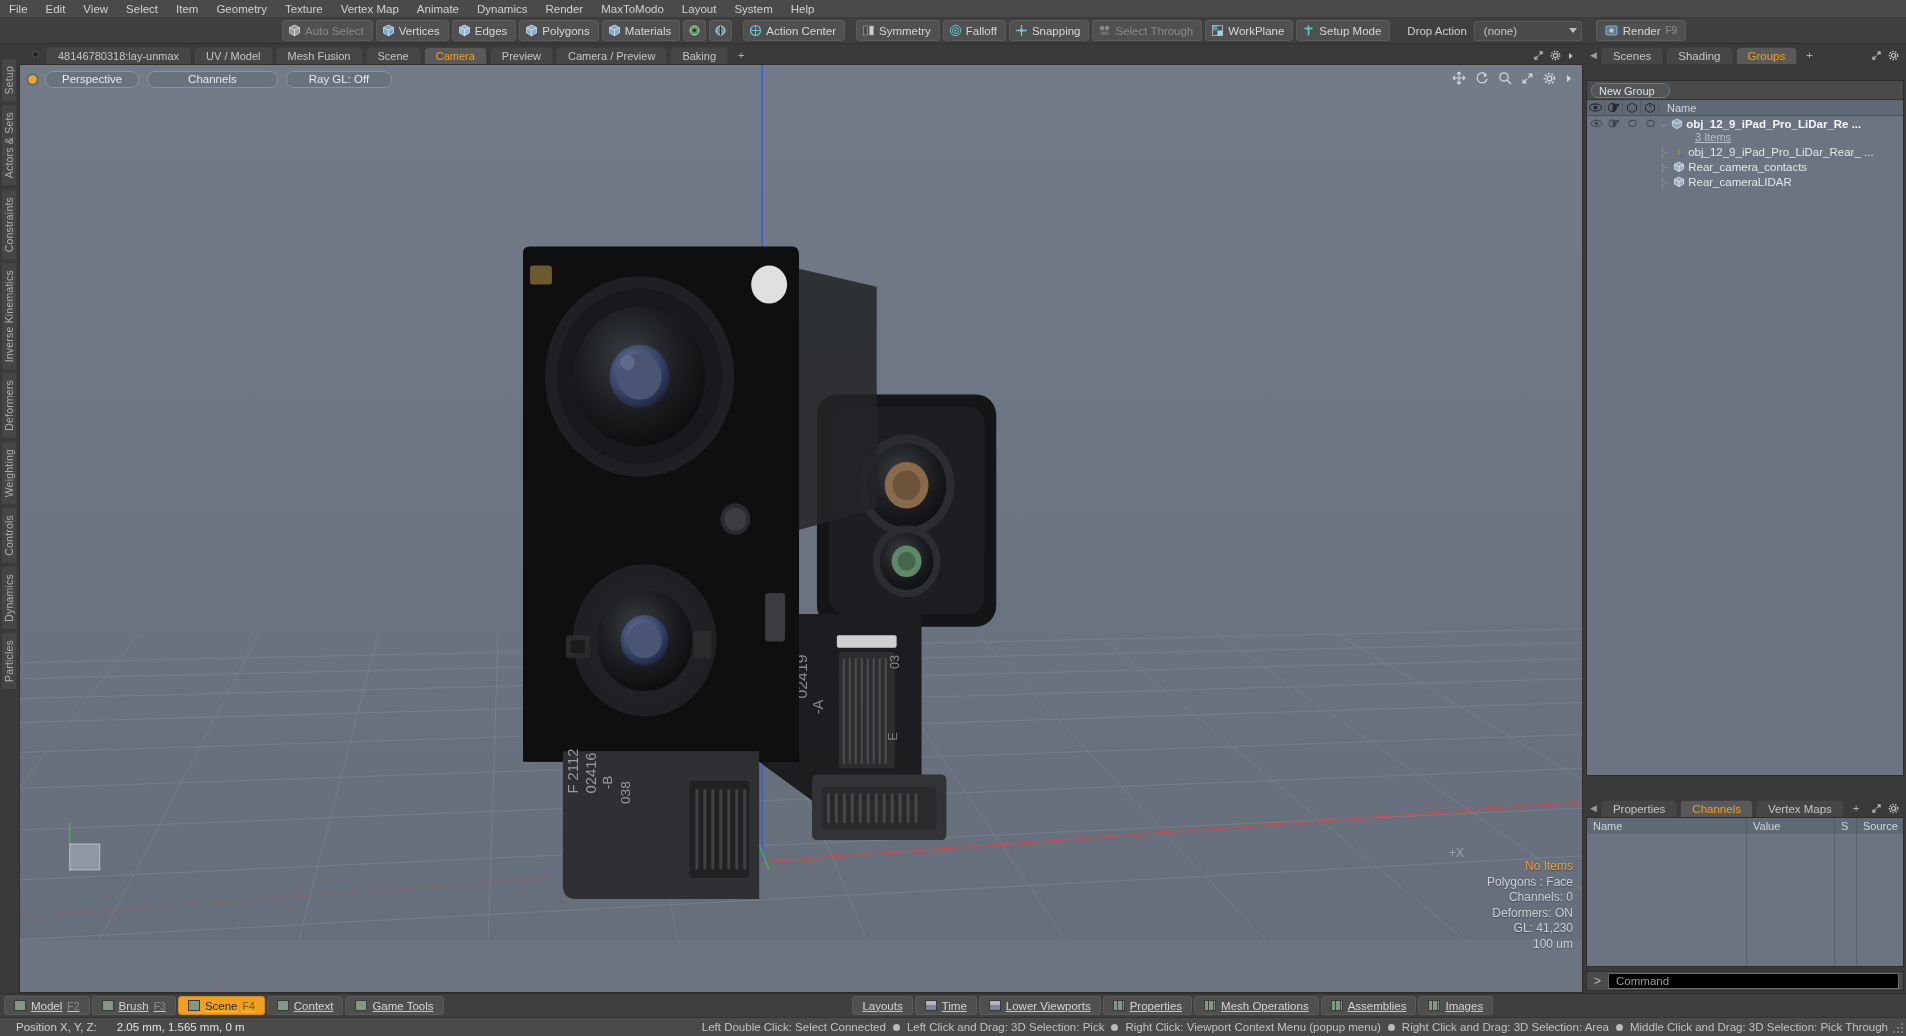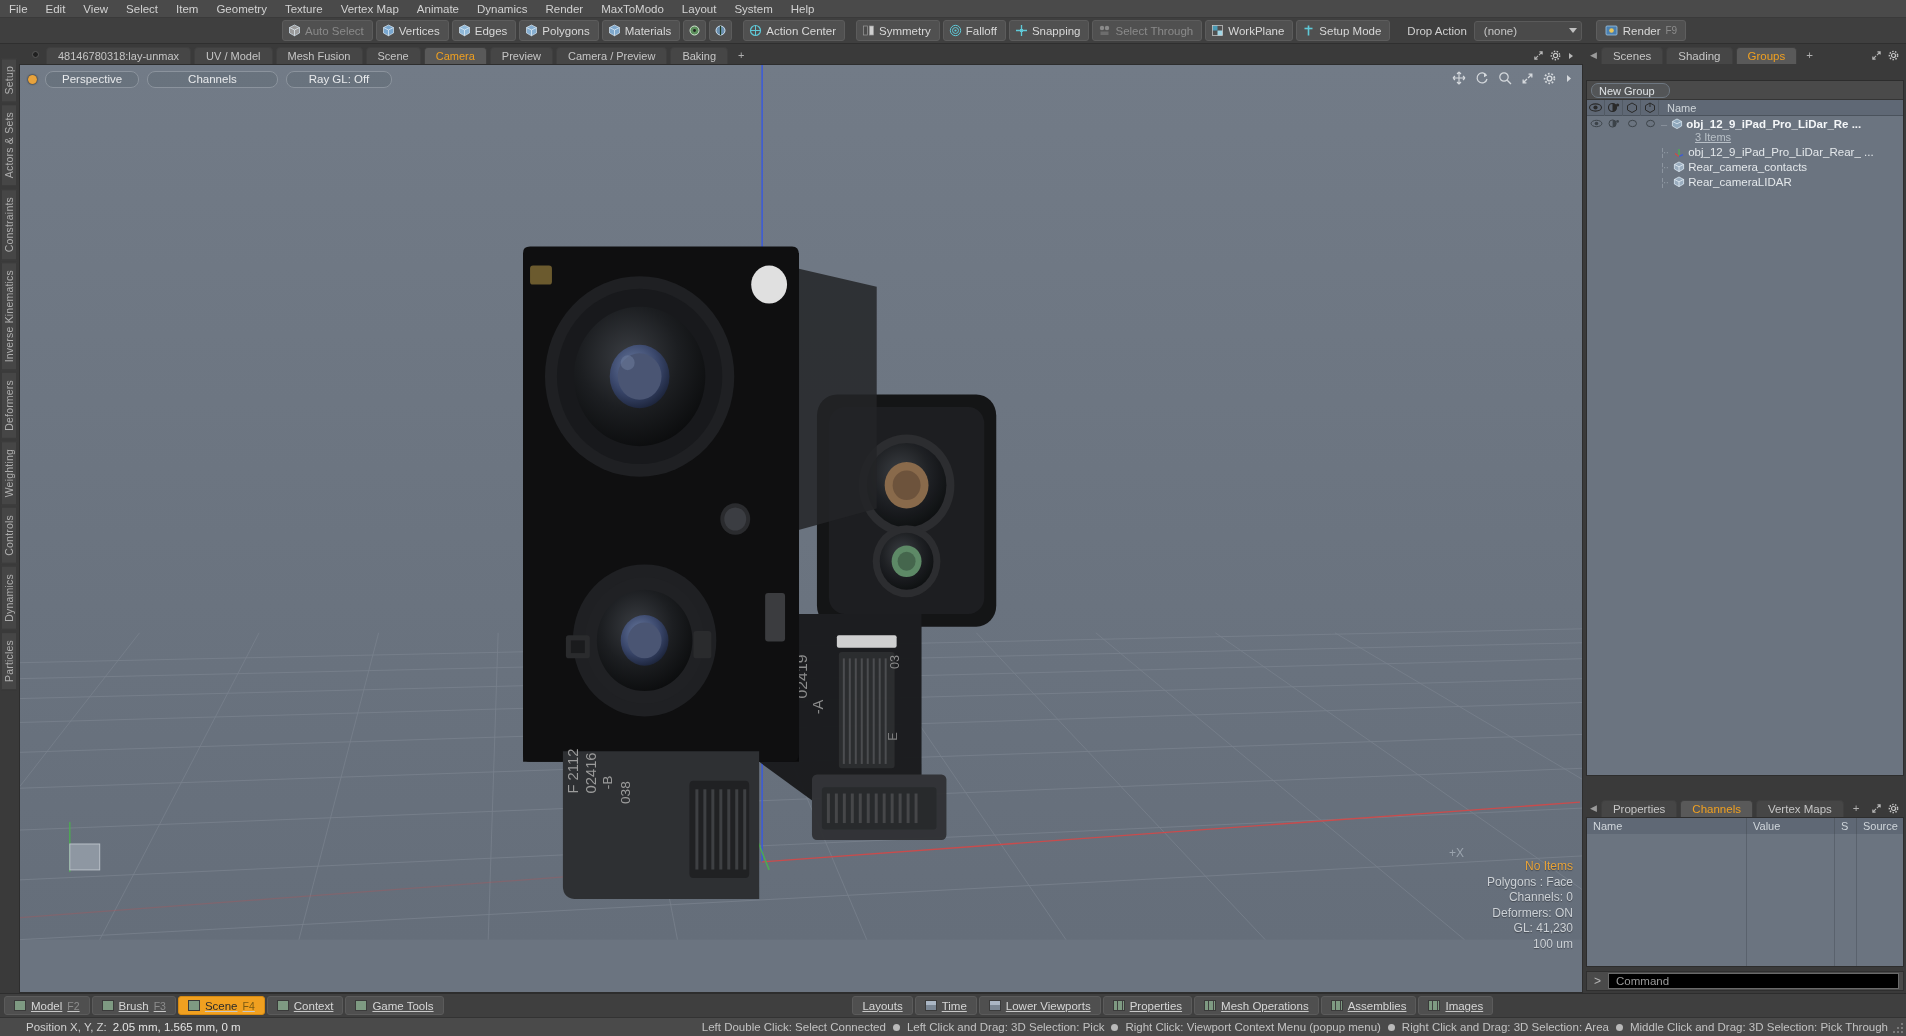--- a/index.html
+++ b/index.html
@@ -191,21 +191,21 @@
   .bb-btn.active .fkey{ color:#7a5a12; }
   .bb-sq{ width:12px;height:11px;flex:0 0 12px;border:1px solid #3a3a3a;background:#7e9a82;display:block; }
   .bb-sq.bars{ background:linear-gradient(90deg,#7e9a82 33%,#3f3f3f 33%,#3f3f3f 44%,#7e9a82 44%,#7e9a82 77%,#3f3f3f 77%,#3f3f3f 88%,#7e9a82 88%); }
   .bb-sq.lines{ background:linear-gradient(180deg,#aab6c4 50%,#7b8794 50%); }
   .bb-spacer{ flex:1 1 auto; }
 
   .statusbar{
     height:19px; flex:0 0 19px; background:#4a4a4a; display:flex; align-items:center;
     font-size:11.5px; color:#d0d0d0; border-top:1px solid #333;
   }
-  .sb-left{ padding-left:26px; display:flex; gap:6px; }
+  .sb-left{ padding-left:16px; display:flex; gap:20px; }
   .sb-val{ color:#e4e4e4; }
   .sb-right{ margin-left:auto; display:flex; align-items:center; gap:0; padding-right:18px; }
   .sb-hint{ color:#c2c2c2; white-space:nowrap; }
   .sb-bullet{ display:inline-block;width:7px;height:7px;border-radius:50%;background:#b9b9b9;margin:0 7px; }
 
   .resize-grip{ position:absolute; right:2px; bottom:2px; width:12px;height:12px; }
 
   
   .model-wrap{ position:absolute; inset:0; z-index:3; pointer-events:none; }
 </style>

